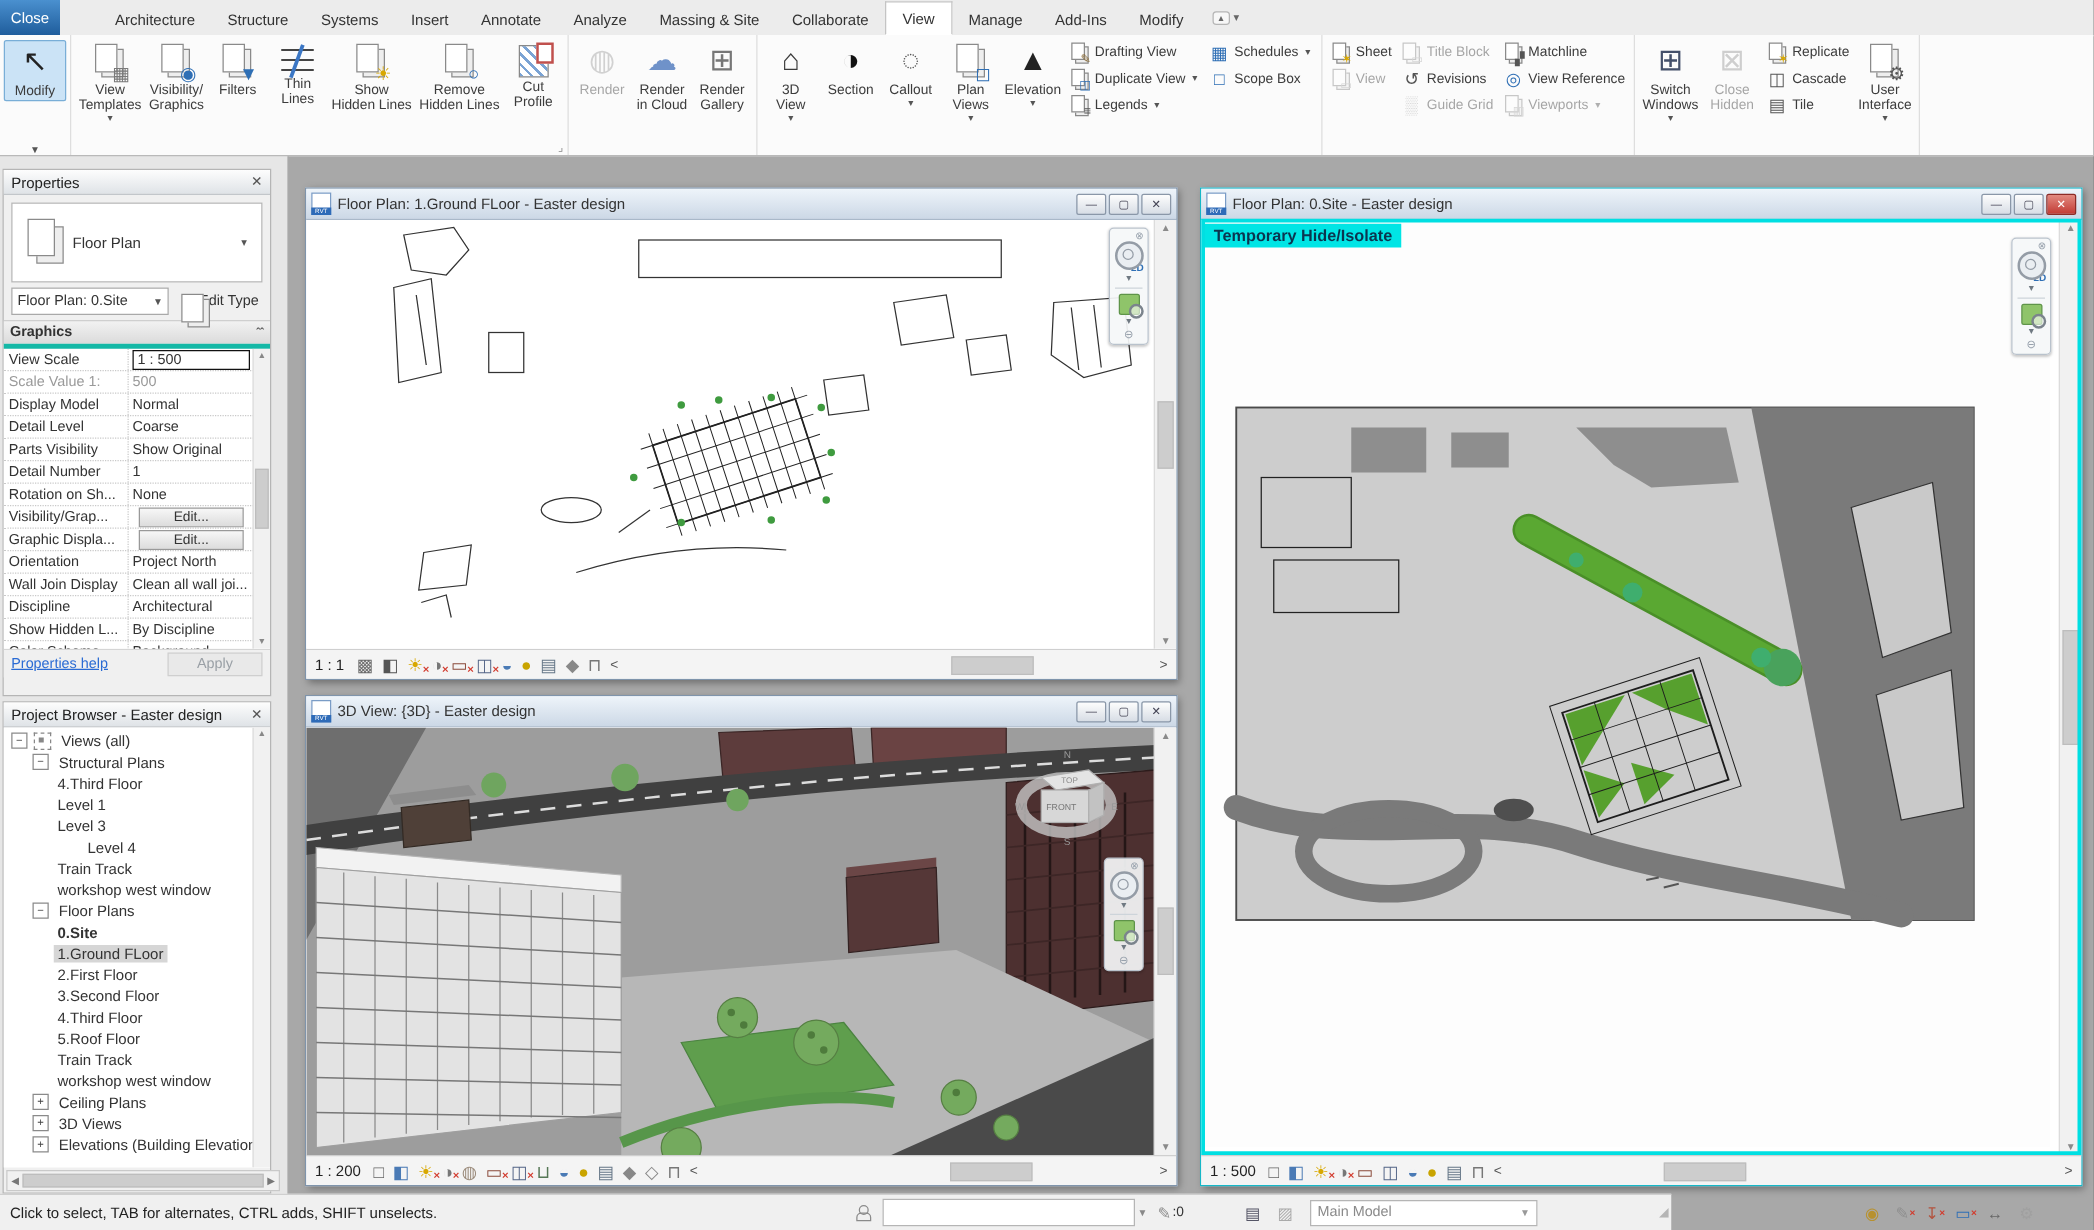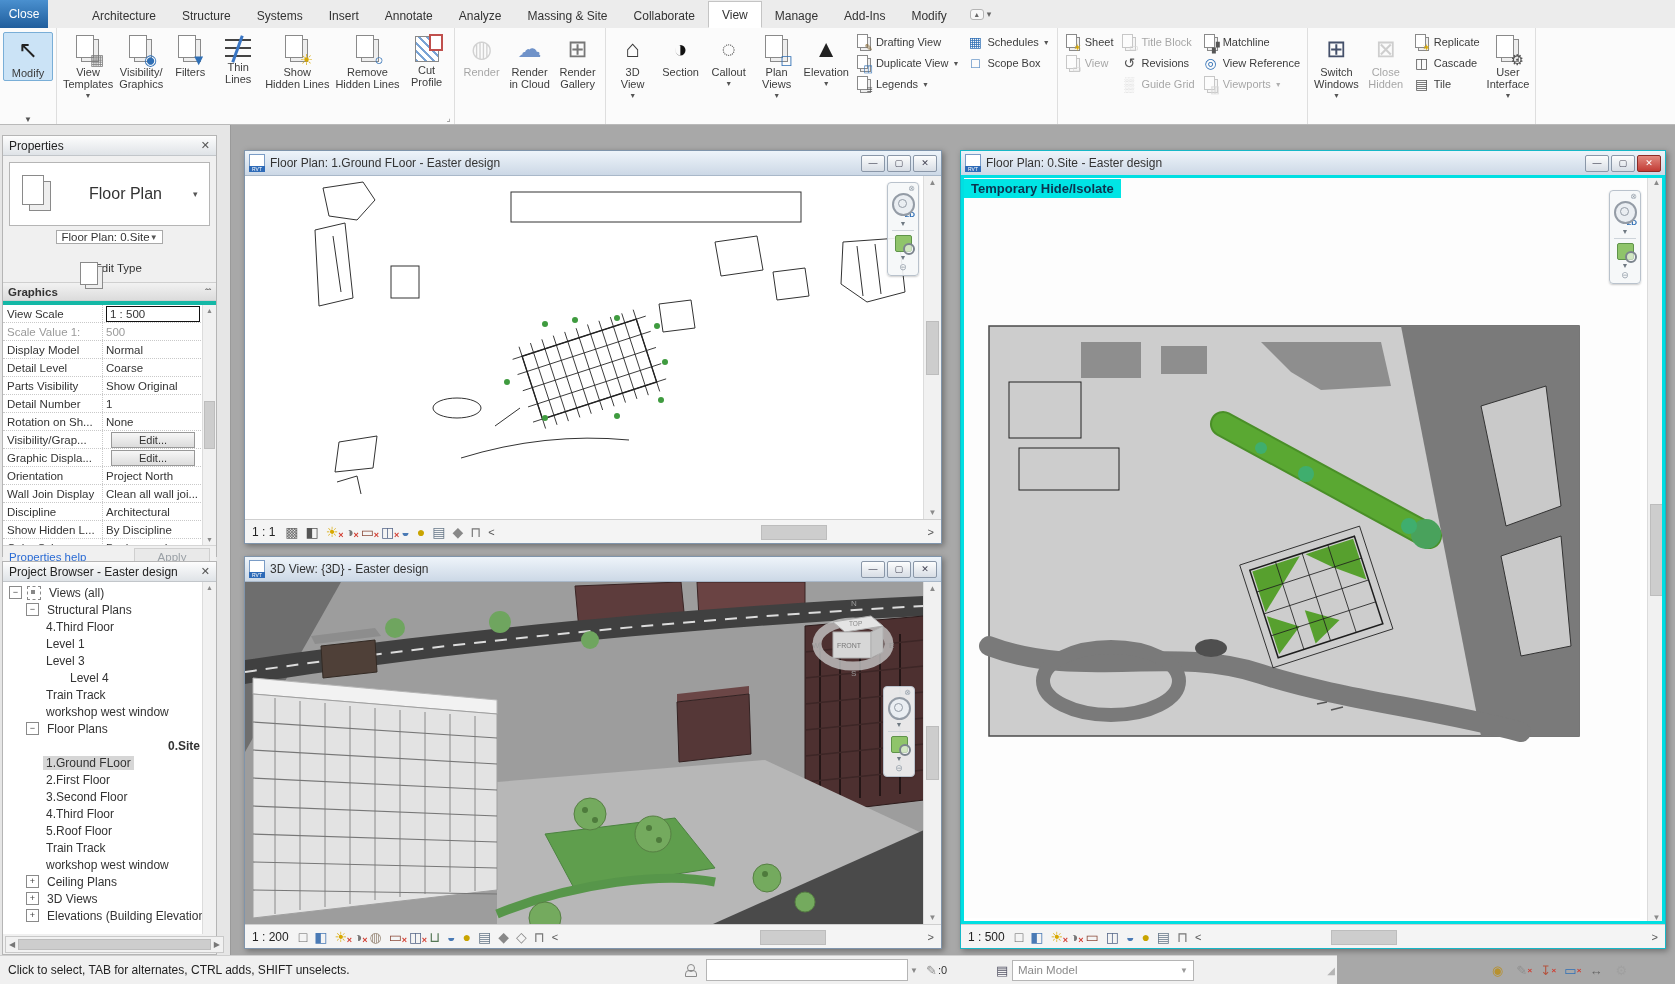--- a/index.html
+++ b/index.html
@@ -49,23 +49,23 @@
   
   .leftcol{position:absolute;left:0;top:125px;width:230px;height:831px;background:#e6e6e6;border-right:1px solid #9a9a9a;}
   .palette{position:absolute;left:2px;background:#f0f0f0;border:1px solid #b5b5b5;}
   .phead{height:19px;background:linear-gradient(#fdfdfd,#dfe3e7);border-bottom:1px solid #c2c6ca;
          display:flex;align-items:center;padding:0 6px;font-size:12px;color:#222;}
   .phead .x{margin-left:auto;color:#555;font-size:11px;}
   .typesel{margin:6px 6px 4px;height:62px;background:#fff;border:1px solid #b5b5b5;display:flex;align-items:center;}
   .typesel .ric{width:40px;height:44px;margin-left:8px;}
   .typesel .ric::before{content:"";position:absolute;left:4px;top:3px;width:20px;height:28px;background:#fff;border:1px solid #8a8a8a;
          box-shadow:7px 6px 0 -1px #eee,7px 6px 0 0 #8a8a8a;}
-  .typesel .tname{flex:1;text-align:center;font-size:16px;}
+  .typesel .tname{flex:1;font-size:12px;}
   .typesel .tdrop{width:16px;color:#555;font-size:9px;}
-  .selrow{display:flex;gap:14px;margin:0 6px 4px;align-items:center;flex-direction:column;}
+  .selrow{display:flex;gap:4px;margin:0 6px 4px;align-items:center;}
   .combo{flex:1;height:20px;background:#fff;border:1px solid #a9a9a9;display:flex;align-items:center;padding:0 4px;font-size:11.5px;}
   .combo .cv{margin-left:auto;font-size:8px;color:#555;}
   .etbtn{display:flex;align-items:center;gap:3px;font-size:11.5px;padding:0 3px;height:20px;}
   .ghead{height:17px;background:linear-gradient(#f2f2f2,#dcdcdc);border-top:1px solid #cfcfcf;border-bottom:1px solid #cfcfcf;
          display:flex;align-items:center;padding:0 5px;font-weight:bold;font-size:11.5px;}
   .ghead .gch{margin-left:auto;font-size:9px;color:#555;}
   .grid{position:relative;background:#fff;border-top:4px solid #14b8a6;overflow:hidden;}
   .prow{display:flex;height:17px;align-items:center;border-bottom:1px dotted #c9c9c9;font-size:11.5px;}
   .plab{flex:0 0 95px;padding-left:4px;border-right:1px dotted #c9c9c9;white-space:nowrap;overflow:hidden;height:100%;display:flex;align-items:center;}
   .pval{flex:1;padding:0 3px;white-space:nowrap;overflow:hidden;height:100%;display:flex;align-items:center;}
@@ -139,21 +139,21 @@
   .hint{left:8px;font-size:12px;color:#222;}
   .ppl{left:684px;width:18px;}
   .ppl i{display:block;width:14px;height:13px;position:relative;}
   .ppl i::before{content:"";position:absolute;left:3px;top:0;width:6px;height:6px;border:1px solid #8a8a8a;border-radius:50%;}
   .ppl i::after{content:"";position:absolute;left:1px;bottom:0;width:10px;height:5px;border:1px solid #8a8a8a;border-radius:4px 4px 0 0;}
   .sinput{left:706px;}
   .sinput input{width:196px;height:18px;border:1px solid #b5b5b5;background:#fff;}
   .sinput .cv{font-size:8px;color:#888;margin-left:2px;}
   .sico{font-size:13px;}
   .slabel{font-size:11px;color:#333;margin-left:1px;}
-  .mmodel{left:1012px;}
+  .mmodel{left:1048px;}
   .mmodel .box{width:170px;height:19px;background:#fff;border:1px solid #b5b5b5;display:flex;align-items:center;
                padding:0 5px;color:#8a8a8a;font-size:11.5px;}
   .mmodel .box .cv{margin-left:auto;font-size:8px;color:#999;}
   .grip{right:2px;color:#b5b5b5;font-size:10px;}
   .sx{position:relative;}
   .sx .rx{position:absolute;right:-5px;top:3px;color:#d23b2e;font-size:8px;font-weight:bold;}
   
   .vcwrap{position:absolute;z-index:5;}
 </style>
 </head>
@@ -510,21 +510,21 @@
             <div class="trow" style="padding-left: 40px;">
               <span class="tlab">Train Track</span>
             </div>
             <div class="trow" style="padding-left: 40px;">
               <span class="tlab">workshop west window</span>
             </div>
             <div class="trow" style="padding-left: 23px;">
               <span class="texp">−</span>
               <span class="tlab">Floor Plans</span>
             </div>
-            <div class="trow" style="padding-left: 40px; justify-content: flex-end;">
+            <div class="trow" style="padding-left: 40px;">
               <span class="tlab tbold">0.Site</span>
             </div>
             <div class="trow tsel" style="padding-left: 40px;">
               <span class="tlab">1.Ground FLoor</span>
             </div>
             <div class="trow" style="padding-left: 40px;">
               <span class="tlab">2.First Floor</span>
             </div>
             <div class="trow" style="padding-left: 40px;">
               <span class="tlab">3.Second Floor</span>

